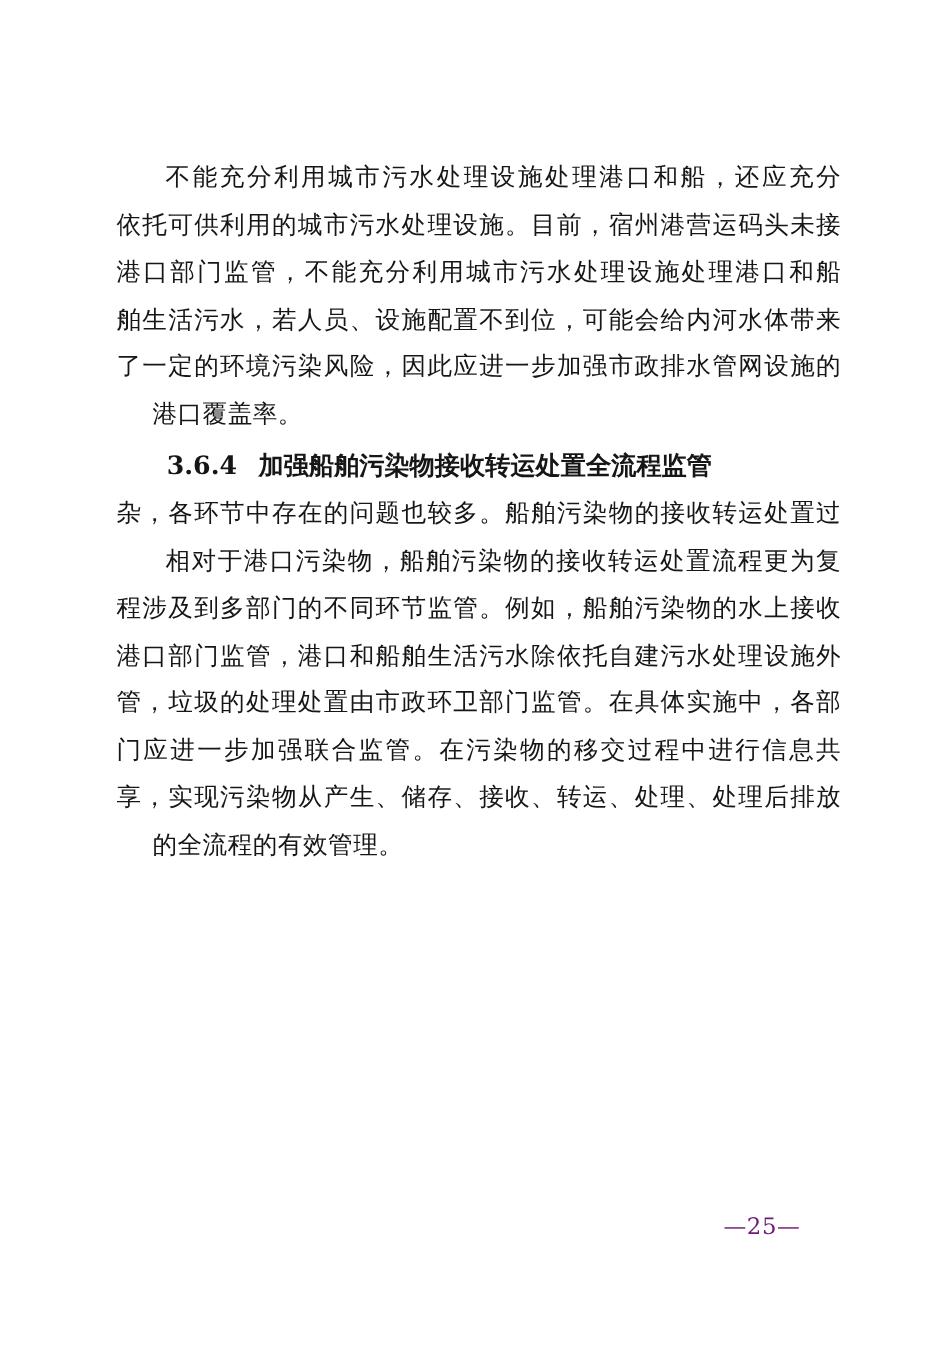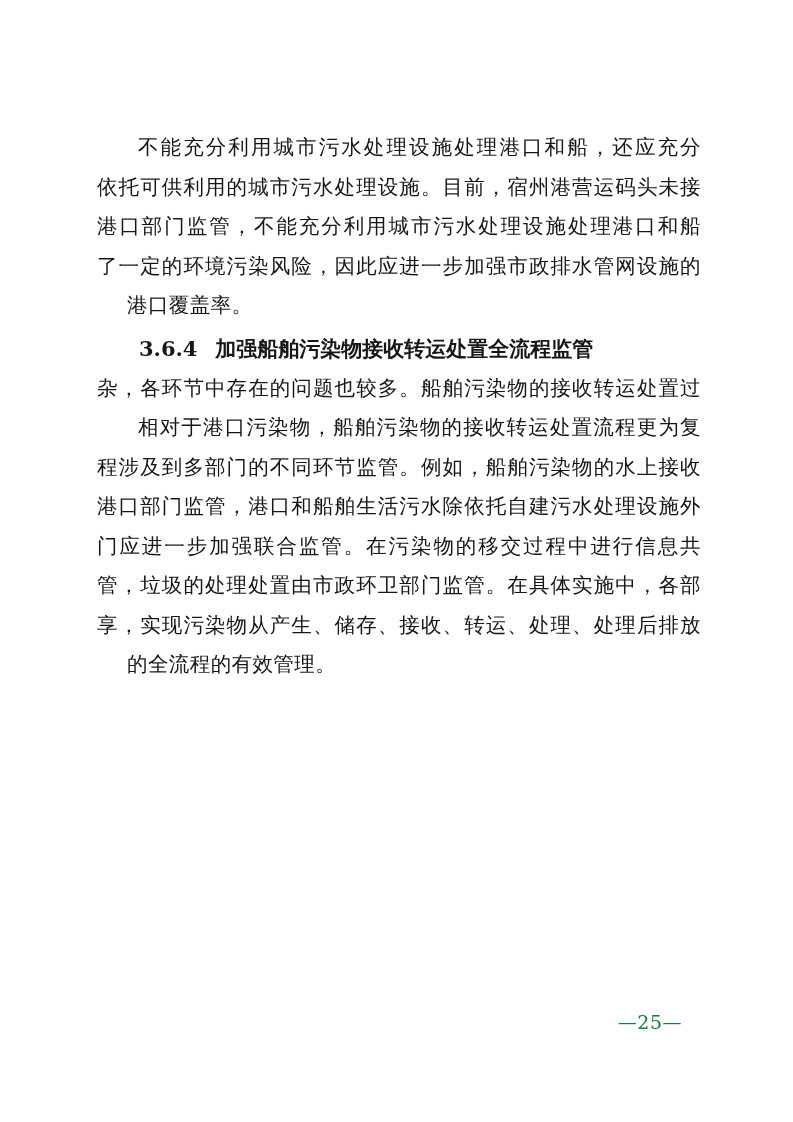--- a/index.html
+++ b/index.html
@@ -50,52 +50,53 @@
     line-height: 40px;
     text-indent: 2em;
     white-space: nowrap;
   }
   .heading .hnum {
     margin-right: 0.85em;
   }
   .pagenum {
     position: absolute;
     top: 1010px;
-    right: 111px;
+    right: 126px;
     font-size: 19px;
     line-height: 24px;
-    color: #15803d;
+    color: #701a75;
     letter-spacing: 0.5px;
   }
 </style>
 </head>
 <body>
 
 <div class="page">
   <div class="text-block">
 
     <div class="para">
       <div class="line indent">不能充分利用城市污水处理设施处理港口和船，还应充分</div>
       <div class="line">依托可供利用的城市污水处理设施。目前，宿州港营运码头未接</div>
       <div class="line">港口部门监管，不能充分利用城市污水处理设施处理港口和船</div>
+      <div class="line">舶生活污水，若人员、设施配置不到位，可能会给内河水体带来</div>
       <div class="line">了一定的环境污染风险，因此应进一步加强市政排水管网设施的</div>
       <div class="line lastline">港口覆盖率。</div>
     </div>
 
     <h3 class="heading">
       <span class="hnum">3.6.4</span><span class="htitle">加强船舶污染物接收转运处置全流程监管</span>
     </h3>
 
     <div class="para">
       <div class="line">杂，各环节中存在的问题也较多。船舶污染物的接收转运处置过</div>
       <div class="line indent">相对于港口污染物，船舶污染物的接收转运处置流程更为复</div>
       <div class="line">程涉及到多部门的不同环节监管。例如，船舶污染物的水上接收</div>
       <div class="line">港口部门监管，港口和船舶生活污水除依托自建污水处理设施外</div>
+      <div class="line">管，垃圾的处理处置由市政环卫部门监管。在具体实施中，各部</div>
       <div class="line">门应进一步加强联合监管。在污染物的移交过程中进行信息共</div>
-      <div class="line">管，垃圾的处理处置由市政环卫部门监管。在具体实施中，各部</div>
       <div class="line">享，实现污染物从产生、储存、接收、转运、处理、处理后排放</div>
       <div class="line lastline">的全流程的有效管理。</div>
     </div>
 
   </div>
 
   <div class="pagenum">—25—</div>
 </div>
 
 </body></html>

